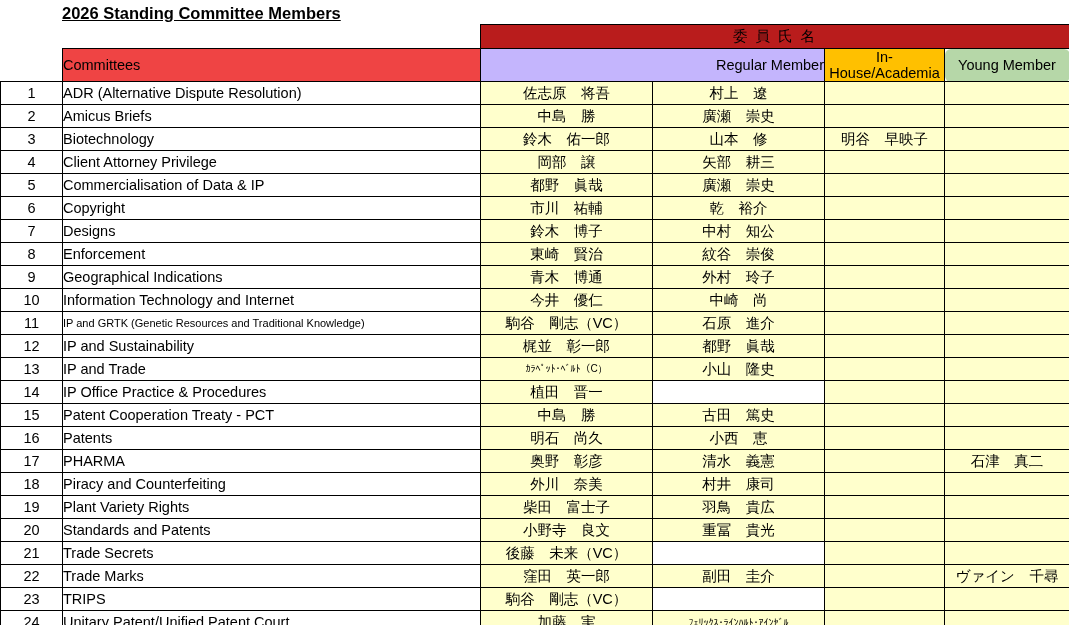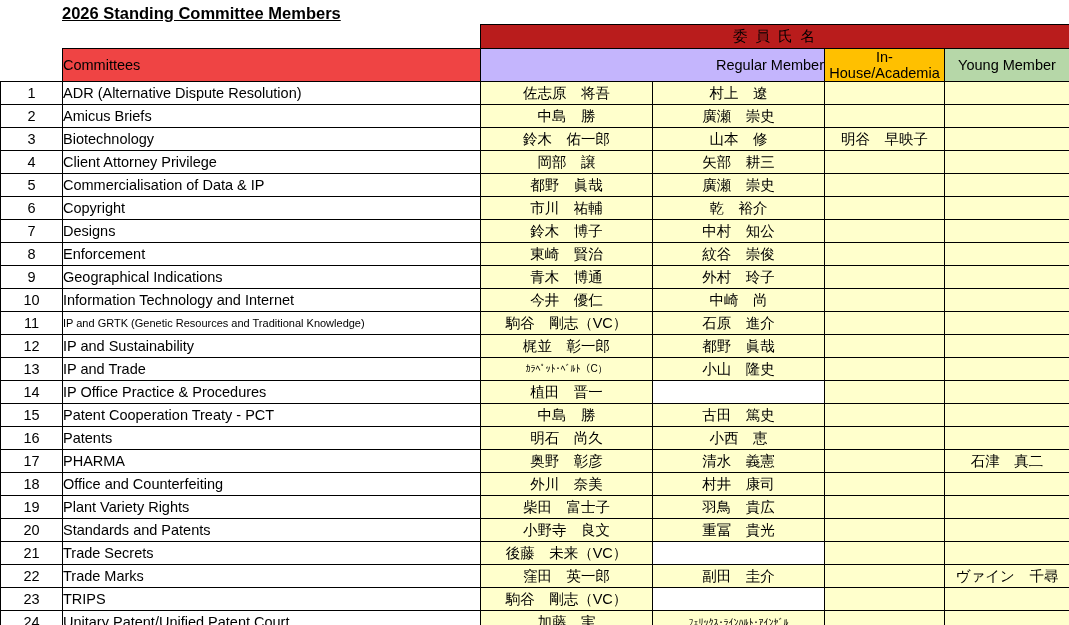--- a/index.html
+++ b/index.html
@@ -82,20 +82,21 @@
     background: #ffc000;
     text-align: center;
     height: 19px;
     font-size: 10.5px;
   }
   .hdr-young {
     background: #b6d7a8;
     text-align: center;
     height: 19px;
     font-size: 14px;
+    border-radius: 6px;
   }
   .row-num {
     text-align: center;
     height: 23px;
     font-size: 14.5px;
   }
   .row-name {
     text-align: left;
     padding-left: 6px;
     font-size: 14.5px;
@@ -291,21 +292,21 @@
         <tr>
           <td class="row-num">17</td>
           <td class="row-name">PHARMA</td>
           <td class="cell-member yellow">奥野　彰彦</td>
           <td class="cell-member yellow">清水　義憲</td>
           <td class="cell-member yellow"></td>
           <td class="cell-member yellow">石津　真二</td>
         </tr>
         <tr>
           <td class="row-num">18</td>
-          <td class="row-name">Office and Counterfeiting</td>
+          <td class="row-name">Piracy and Counterfeiting</td>
           <td class="cell-member yellow">外川　奈美</td>
           <td class="cell-member yellow">村井　康司</td>
           <td class="cell-member yellow"></td>
           <td class="cell-member yellow"></td>
         </tr>
         <tr>
           <td class="row-num">19</td>
           <td class="row-name">Plant Variety Rights</td>
           <td class="cell-member yellow">柴田　富士子</td>
           <td class="cell-member yellow">羽鳥　貴広</td>

